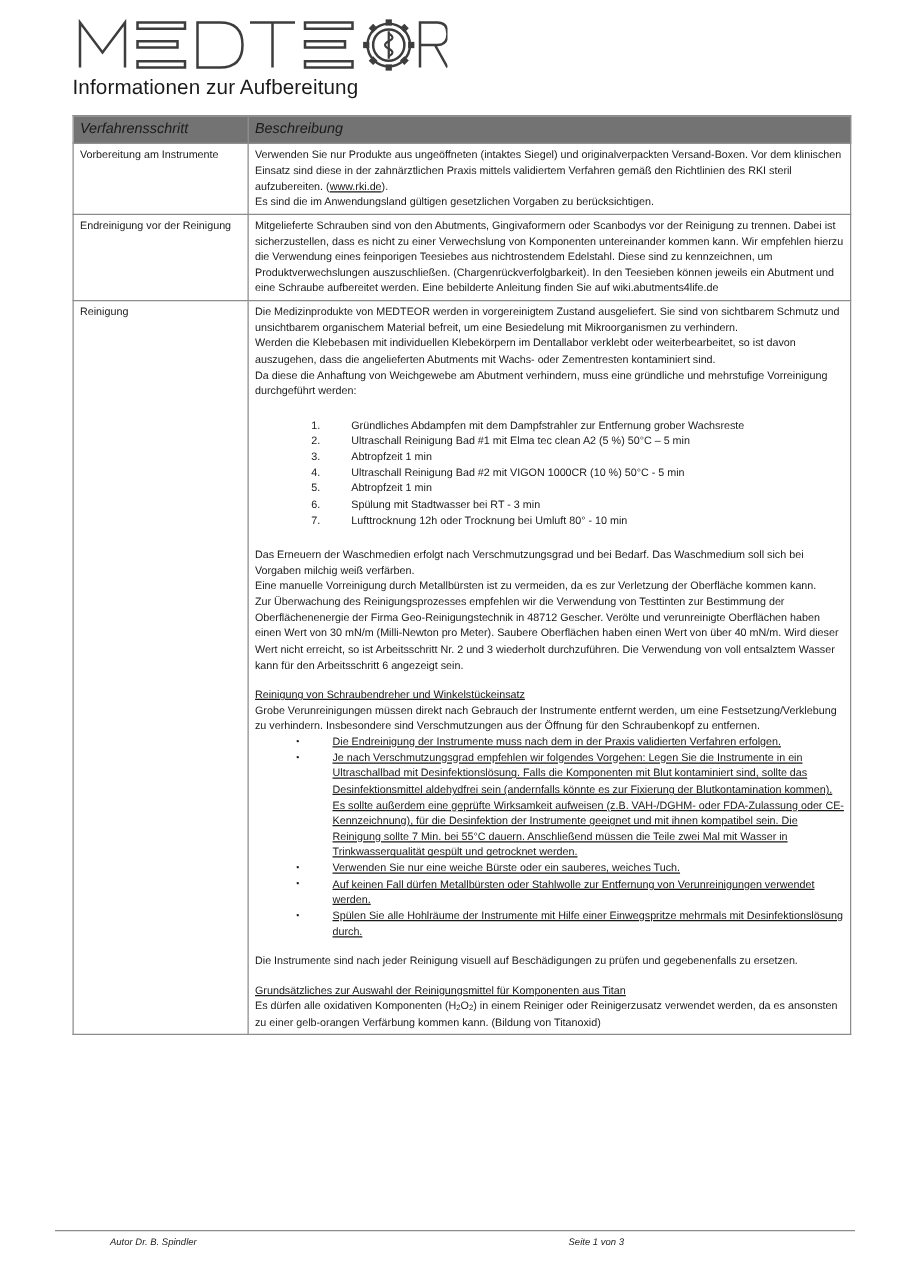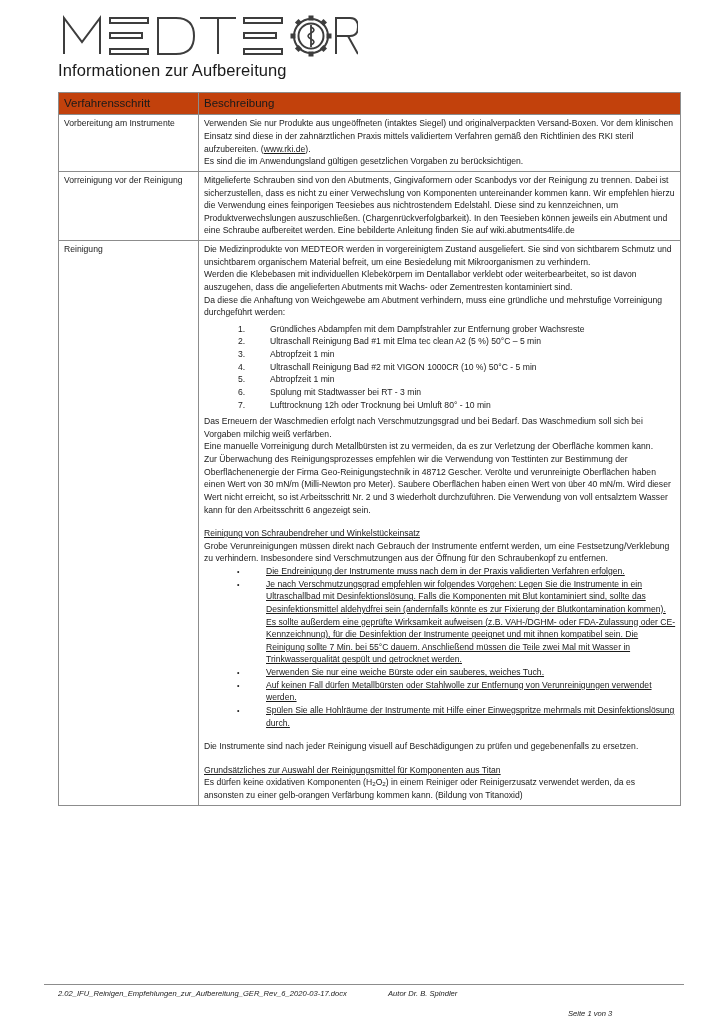--- a/index.html
+++ b/index.html
@@ -58,43 +58,44 @@
     line-height: 1.47;
   }
   .proc-table td, .proc-table th {
     border: 0.8px solid #8c8c8c;
     vertical-align: top;
     padding: 2px 4px 3px 5px;
     text-align: left;
     font-weight: normal;
   }
   .proc-table thead th {
-    background: #c2410c;
+    background: #737373;
     font-size: 11.5px;
     line-height: 1.25;
     padding: 3px 4px 4px 5px;
+    font-style: italic;
   }
   col.c-step { width: 140px; }
   col.c-desc { width: 482px; }
 
   .cell-step {
     font-size: 8.6px;
     line-height: 1.47;
   }
 
   p.para {
     margin: 0;
     padding: 0;
   }
   p.para.gap-before { margin-top: 11px; }
   .u { text-decoration: underline; }
 
   
   ol.numlist {
-    margin: 4px;
+    margin: 15px;
     padding: 0;
     list-style: none;
     counter-reset: numitem;
   }
   ol.numlist > li {
     counter-increment: numitem;
     position: relative;
     padding-left: 62px;
     margin: 0;
   }
@@ -144,21 +145,21 @@
     width: 628px;
     display: flex;
     align-items: flex-start;
     font-style: italic;
     font-size: 7.6px;
     line-height: 1.45;
     color: #222;
   }
   .footer-left { width: 300px; word-break: break-word; }
   .footer-center { width: 180px; text-align: left; padding-left: 30px;}
-  .footer-right { flex: 1; text-align: left; margin-top: 20px; }
+  .footer-right { flex: 1; text-align: center; }
 </style>
 </head>
 <body>
 
 <div class="page">
 
   <div class="logo-wrap">
     <svg class="logo-svg" width="300" height="46" viewBox="0 0 300 46">
       <g fill="none" stroke="#3d3d3d" stroke-width="2">
 
@@ -220,21 +221,21 @@
 
       <tr>
         <td class="cell-step">Vorbereitung am Instrumente</td>
         <td>
           <p class="para"><span>Verwenden Sie nur Produkte aus ungeöffneten (intaktes Siegel) und originalverpackten Versand-Boxen. Vor dem klinischen Einsatz sind diese in der zahnärztlichen Praxis mittels validiertem Verfahren gemäß den Richtlinien des RKI steril aufzubereiten. (</span><span class="u">www.rki.de</span><span>).</span></p>
           <p class="para">Es sind die im Anwendungsland gültigen gesetzlichen Vorgaben zu berücksichtigen.</p>
         </td>
       </tr>
 
       <tr>
-        <td class="cell-step">Vorreinigung vor der Reinigung</td>
+        <td class="cell-step">Endreinigung vor der Reinigung</td>
         <td>
           <p class="para">Mitgelieferte Schrauben sind von den Abutments, Gingivaformern oder Scanbodys vor der Reinigung zu trennen. Dabei ist sicherzustellen, dass es nicht zu einer Verwechslung von Komponenten untereinander kommen kann. Wir empfehlen hierzu die Verwendung eines feinporigen Teesiebes aus nichtrostendem Edelstahl. Diese sind zu kennzeichnen, um Produktverwechslungen auszuschließen. (Chargenrückverfolgbarkeit). In den Teesieben können jeweils ein Abutment und eine Schraube aufbereitet werden. Eine bebilderte Anleitung finden Sie auf wiki.abutments4life.de</p>
         </td>
       </tr>
 
       <tr>
         <td class="cell-step">Reinigung</td>
         <td>
 
           <p class="para">Die Medizinprodukte von MEDTEOR werden in vorgereinigtem Zustand ausgeliefert. Sie sind von sichtbarem Schmutz und unsichtbarem organischem Material befreit, um eine Besiedelung mit Mikroorganismen zu verhindern.</p>
@@ -262,27 +263,26 @@
             <li>Die Endreinigung der Instrumente muss nach dem in der Praxis validierten Verfahren erfolgen.</li>
             <li>Je nach Verschmutzungsgrad empfehlen wir folgendes Vorgehen: Legen Sie die Instrumente in ein Ultraschallbad mit Desinfektionslösung. Falls die Komponenten mit Blut kontaminiert sind, sollte das Desinfektionsmittel aldehydfrei sein (andernfalls könnte es zur Fixierung der Blutkontamination kommen). Es sollte außerdem eine geprüfte Wirksamkeit aufweisen (z.B. VAH-/DGHM- oder FDA-Zulassung oder CE-Kennzeichnung), für die Desinfektion der Instrumente geeignet und mit ihnen kompatibel sein. Die Reinigung sollte 7 Min. bei 55°C dauern. Anschließend müssen die Teile zwei Mal mit Wasser in Trinkwasserqualität gespült und getrocknet werden.</li>
             <li>Verwenden Sie nur eine weiche Bürste oder ein sauberes, weiches Tuch.</li>
             <li>Auf keinen Fall dürfen Metallbürsten oder Stahlwolle zur Entfernung von Verunreinigungen verwendet werden.</li>
             <li>Spülen Sie alle Hohlräume der Instrumente mit Hilfe einer Einwegspritze mehrmals mit Desinfektionslösung durch.</li>
           </ul>
 
           <p class="para gap-before">Die Instrumente sind nach jeder Reinigung visuell auf Beschädigungen zu prüfen und gegebenenfalls zu ersetzen.</p>
 
           <p class="para gap-before u">Grundsätzliches zur Auswahl der Reinigungsmittel für Komponenten aus Titan</p>
-          <p class="para"><span>Es dürfen keine oxidativen Komponenten (H</span><sub>2</sub><span>O</span><sub>2</sub><span>) in einem Reiniger oder Reinigerzusatz verwendet werden, da es ansonsten zu einer gelb-orangen Verfärbung kommen kann. (Bildung von Titanoxid)</span></p>
+          <p class="para"><span>Es dürfen alle oxidativen Komponenten (H</span><sub>2</sub><span>O</span><sub>2</sub><span>) in einem Reiniger oder Reinigerzusatz verwendet werden, da es ansonsten zu einer gelb-orangen Verfärbung kommen kann. (Bildung von Titanoxid)</span></p>
 
         </td>
       </tr>
     </tbody>
   </table>
 
   <div class="footer-rule"></div>
   <div class="footer">
-    <div class="footer-left">2.02_IFU_Reinigen_Empfehlungen_zur_Aufbereitung_GER_Rev_6_2020-03-17.docx</div>
     <div class="footer-center">Autor Dr. B. Spindler</div>
     <div class="footer-right">Seite 1 von 3</div>
   </div>
 
 </div>
 
 </body></html>

